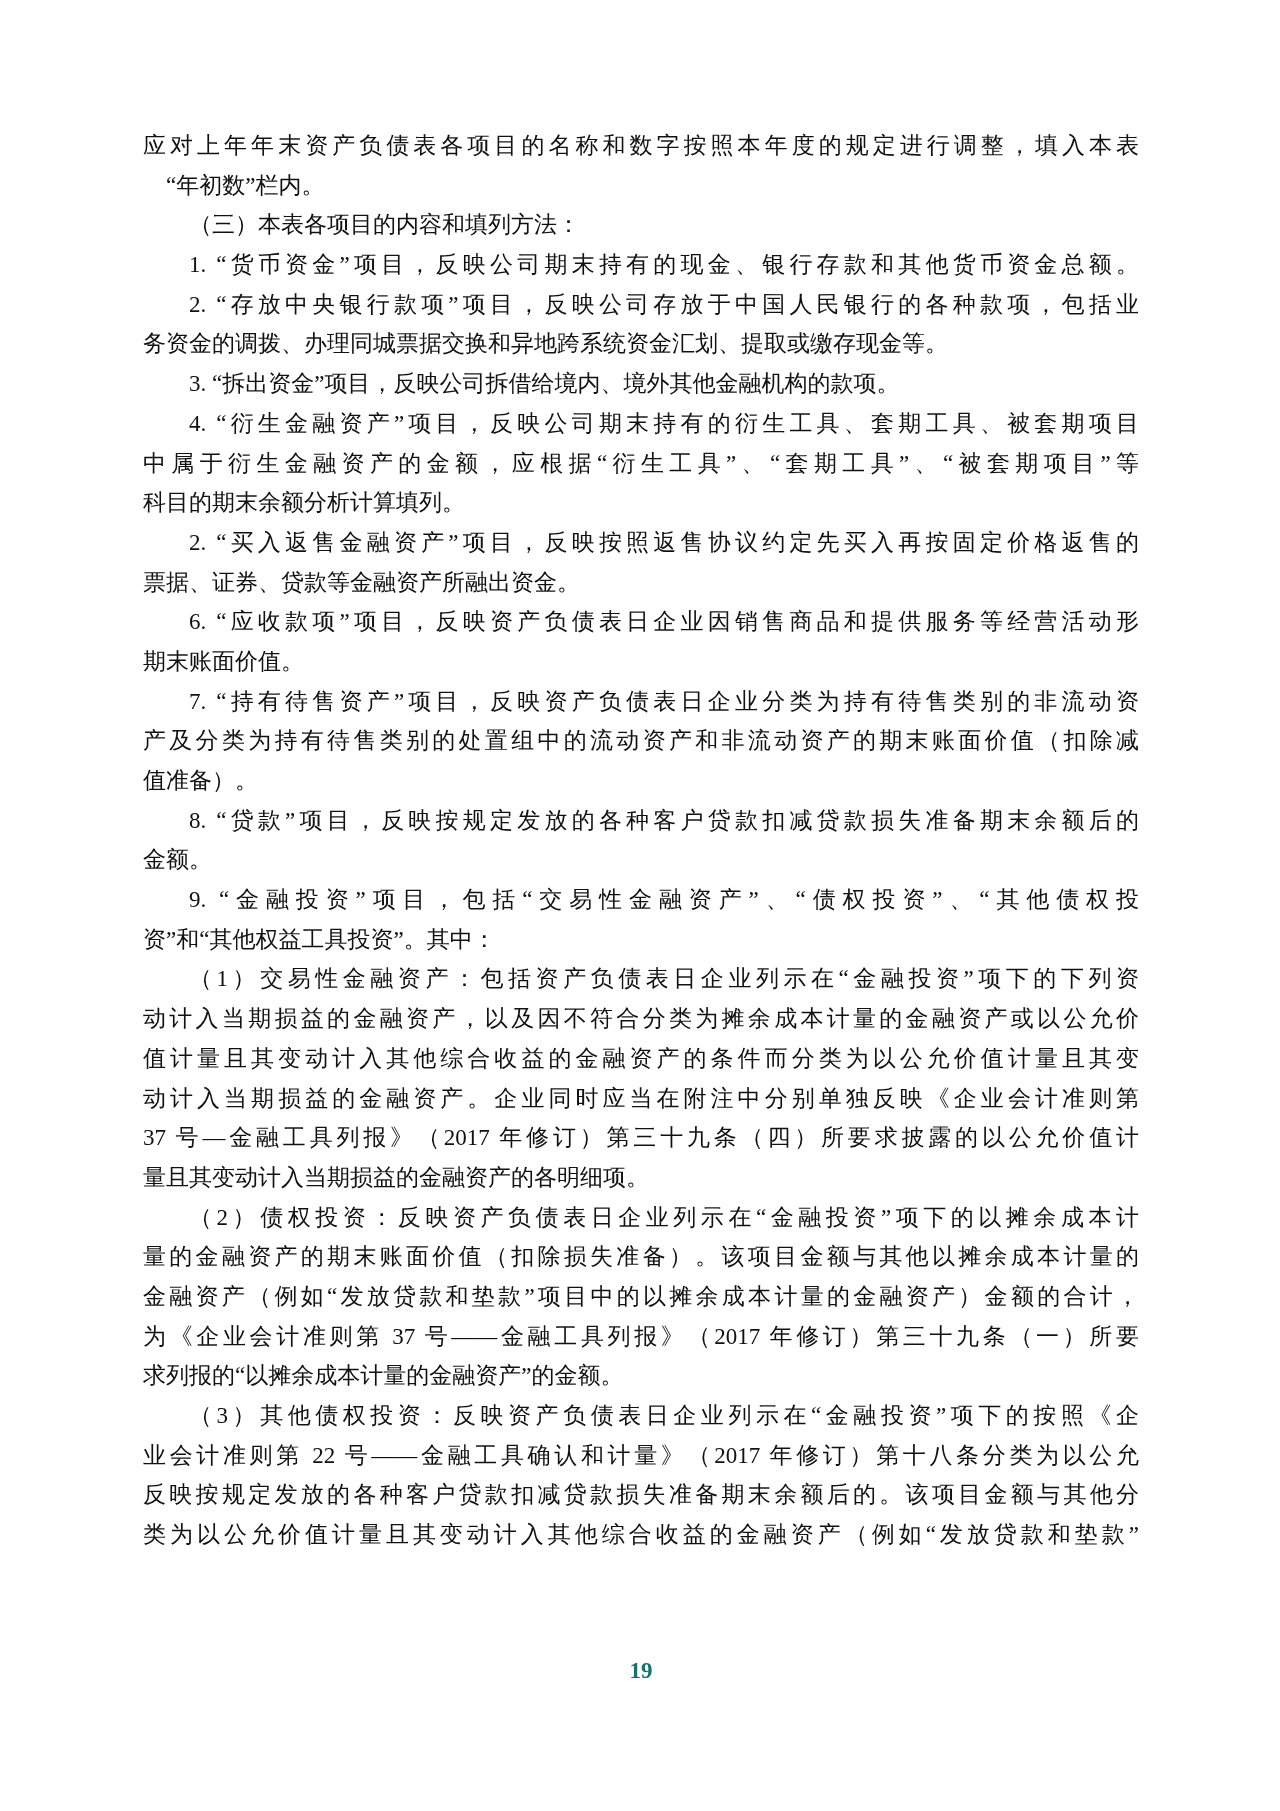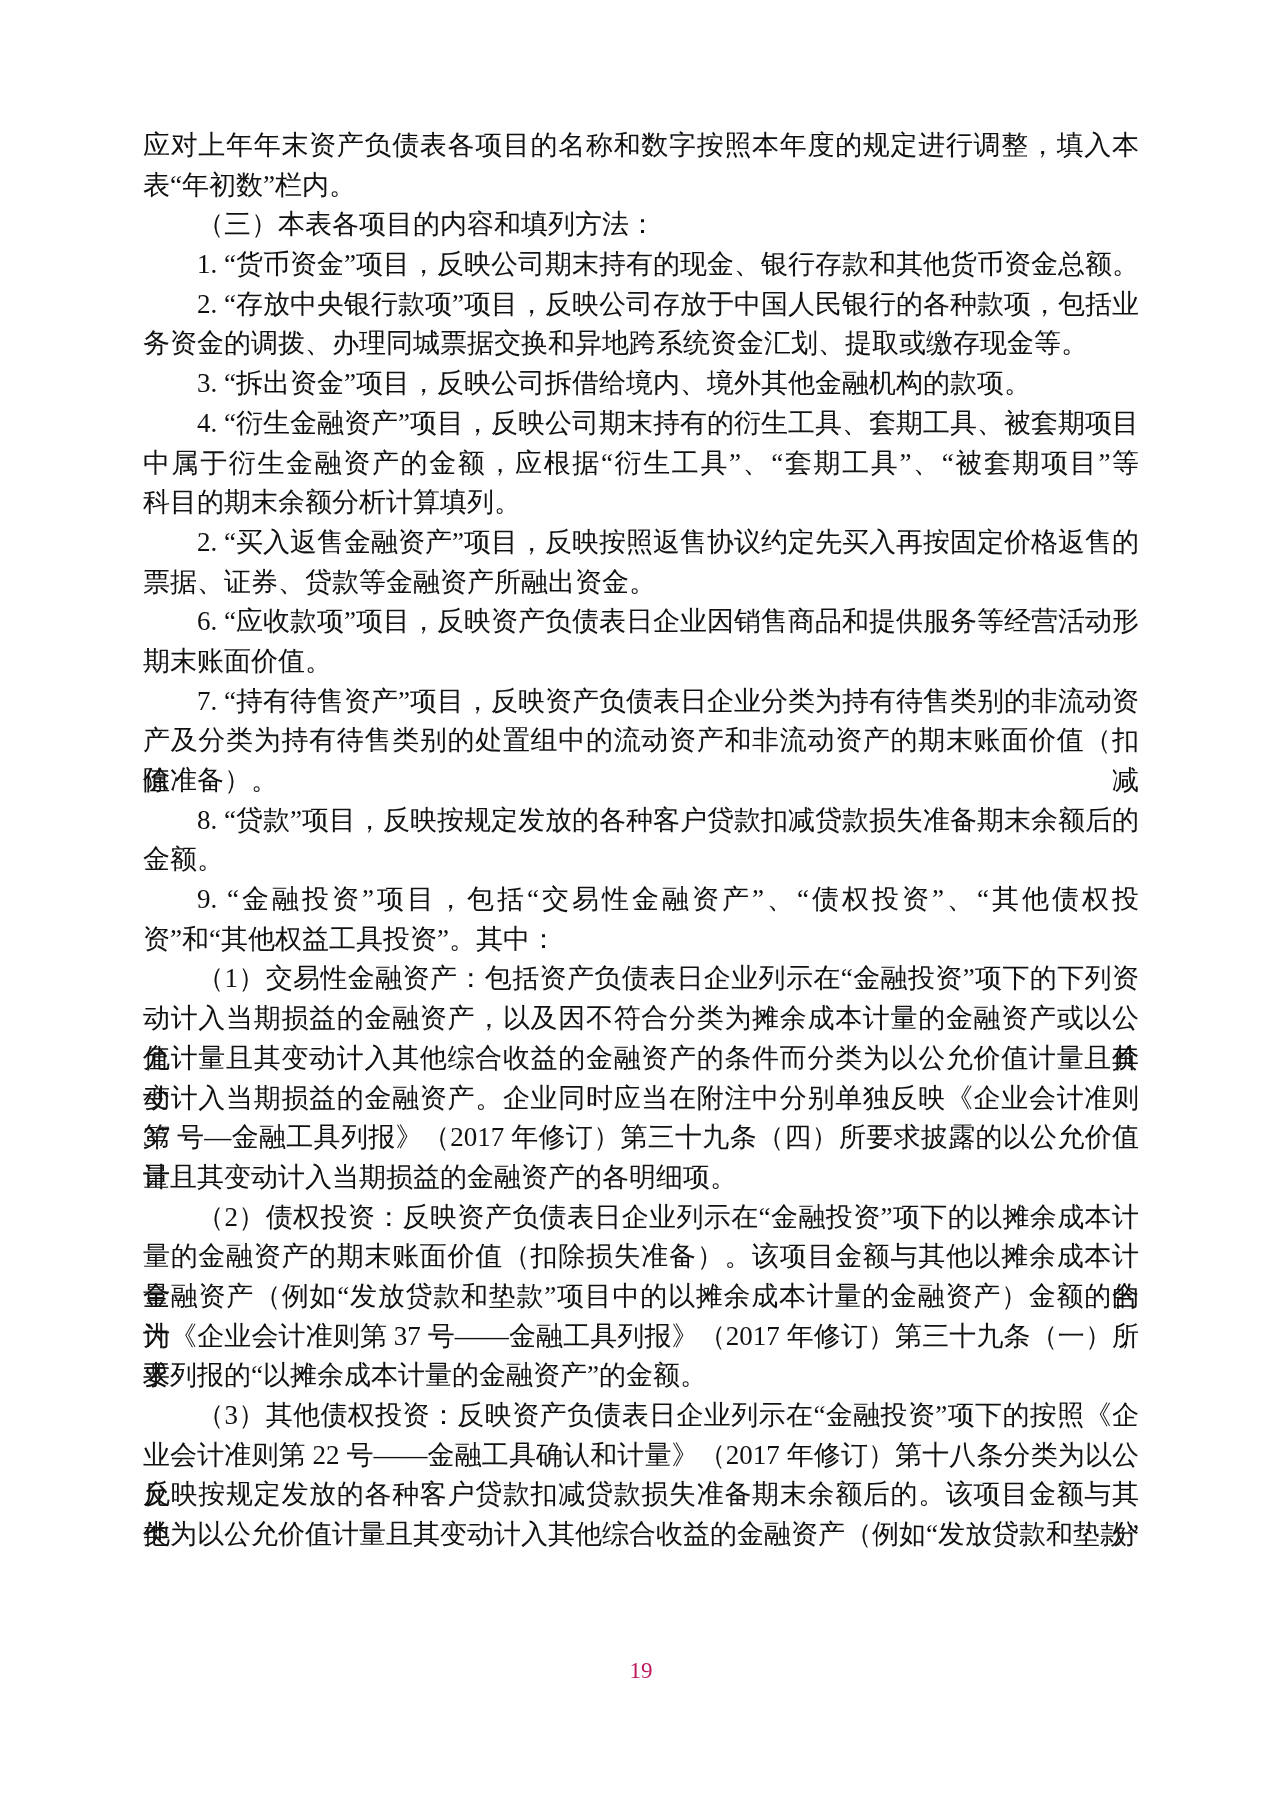--- a/index.html
+++ b/index.html
@@ -21,21 +21,21 @@
     width: 1280px;
     height: 1811px;
     background: #ffffff;
     overflow: hidden;
   }
   .doc-body {
     position: absolute;
     left: 143px;
     top: 126px;
     width: 996px;
-    font-size: 27px;
+    font-size: 23px;
     line-height: 39.7px;
     text-align: left;
   }
   .line {
     white-space: pre-wrap;
     height: 39.7px;
     overflow: visible;
   }
   .line.indent {
     text-indent: 2em;
@@ -48,21 +48,22 @@
     text-align-last: justify;
   }
   .page-footer {
     position: absolute;
     left: 143px;
     top: 1656px;
     width: 996px;
     text-align: center;
     font-size: 23px;
     line-height: 30px;
-    color: #be185d;
+    color: #0f766e;
+    font-weight: bold;
   }
 </style>
 </head>
 <body>
 
 <div class="page">
   <div class="doc-body" id="doc-body">
       <div class="line j">应对上年年末资产负债表各项目的名称和数字按照本年度的规定进行调整，填入本表</div>
       <div class="line pad">“年初数”栏内。</div>
       <div class="line indent">（三）本表各项目的内容和填列方法：</div>

